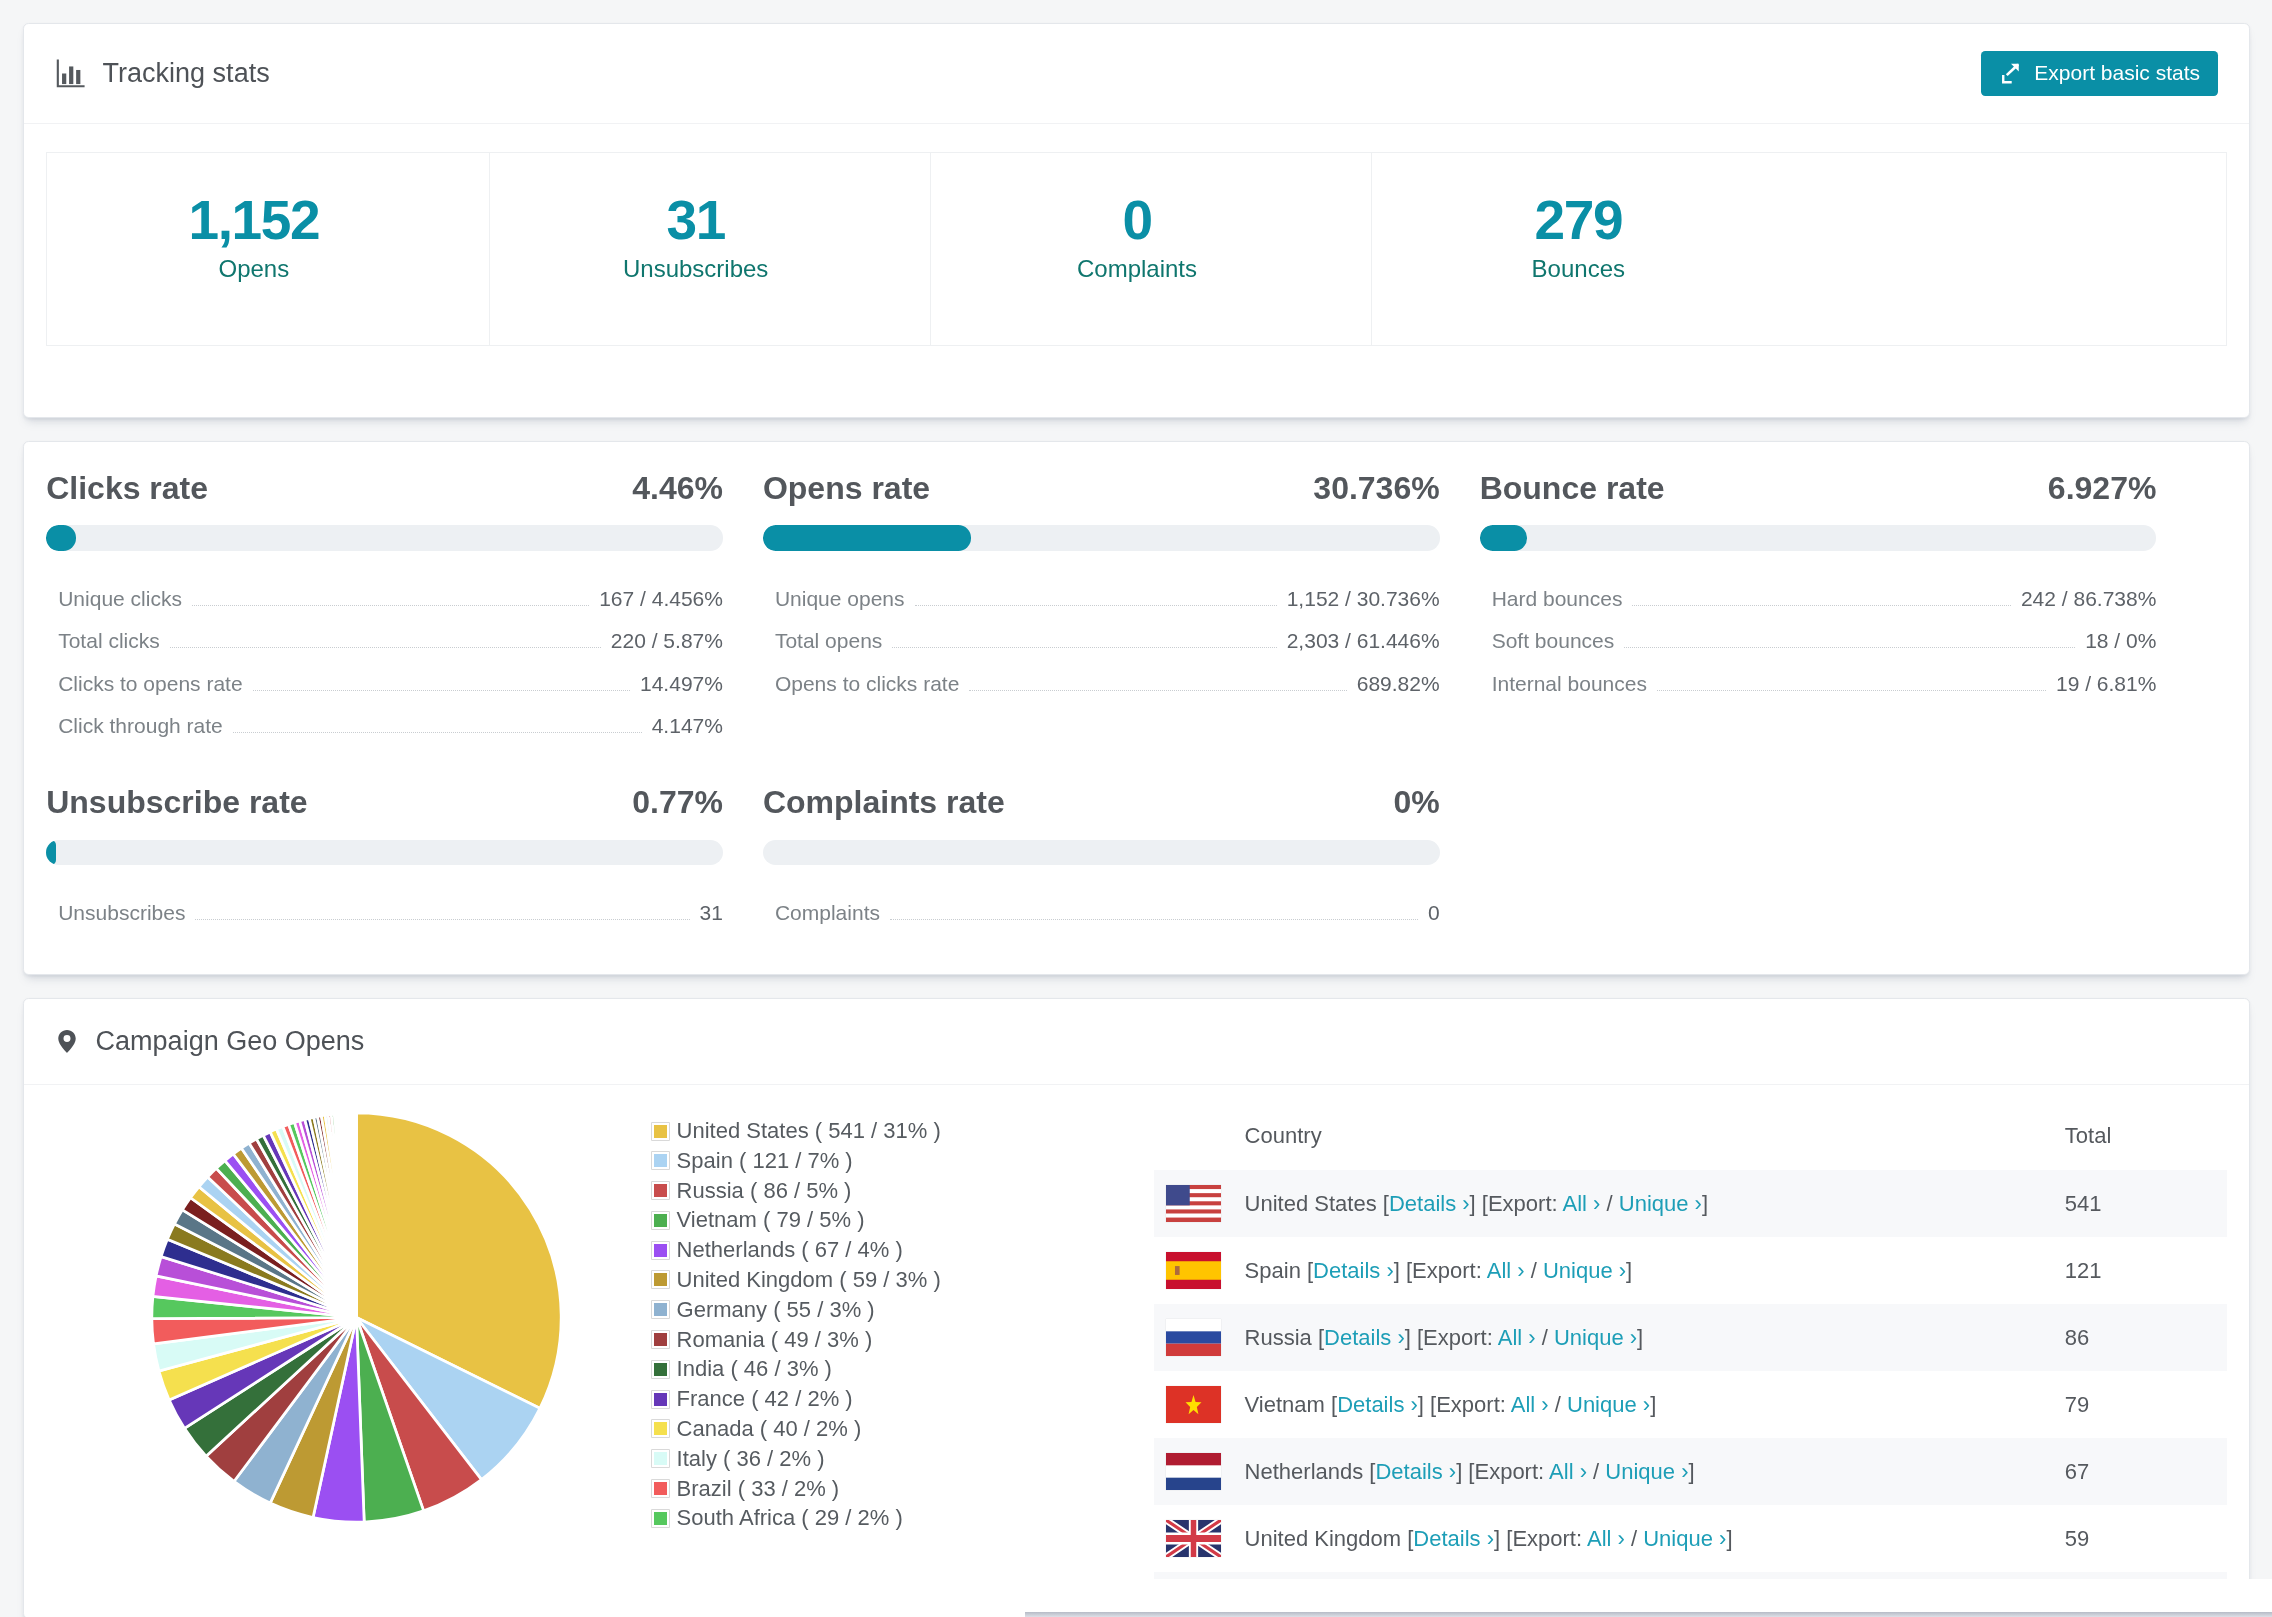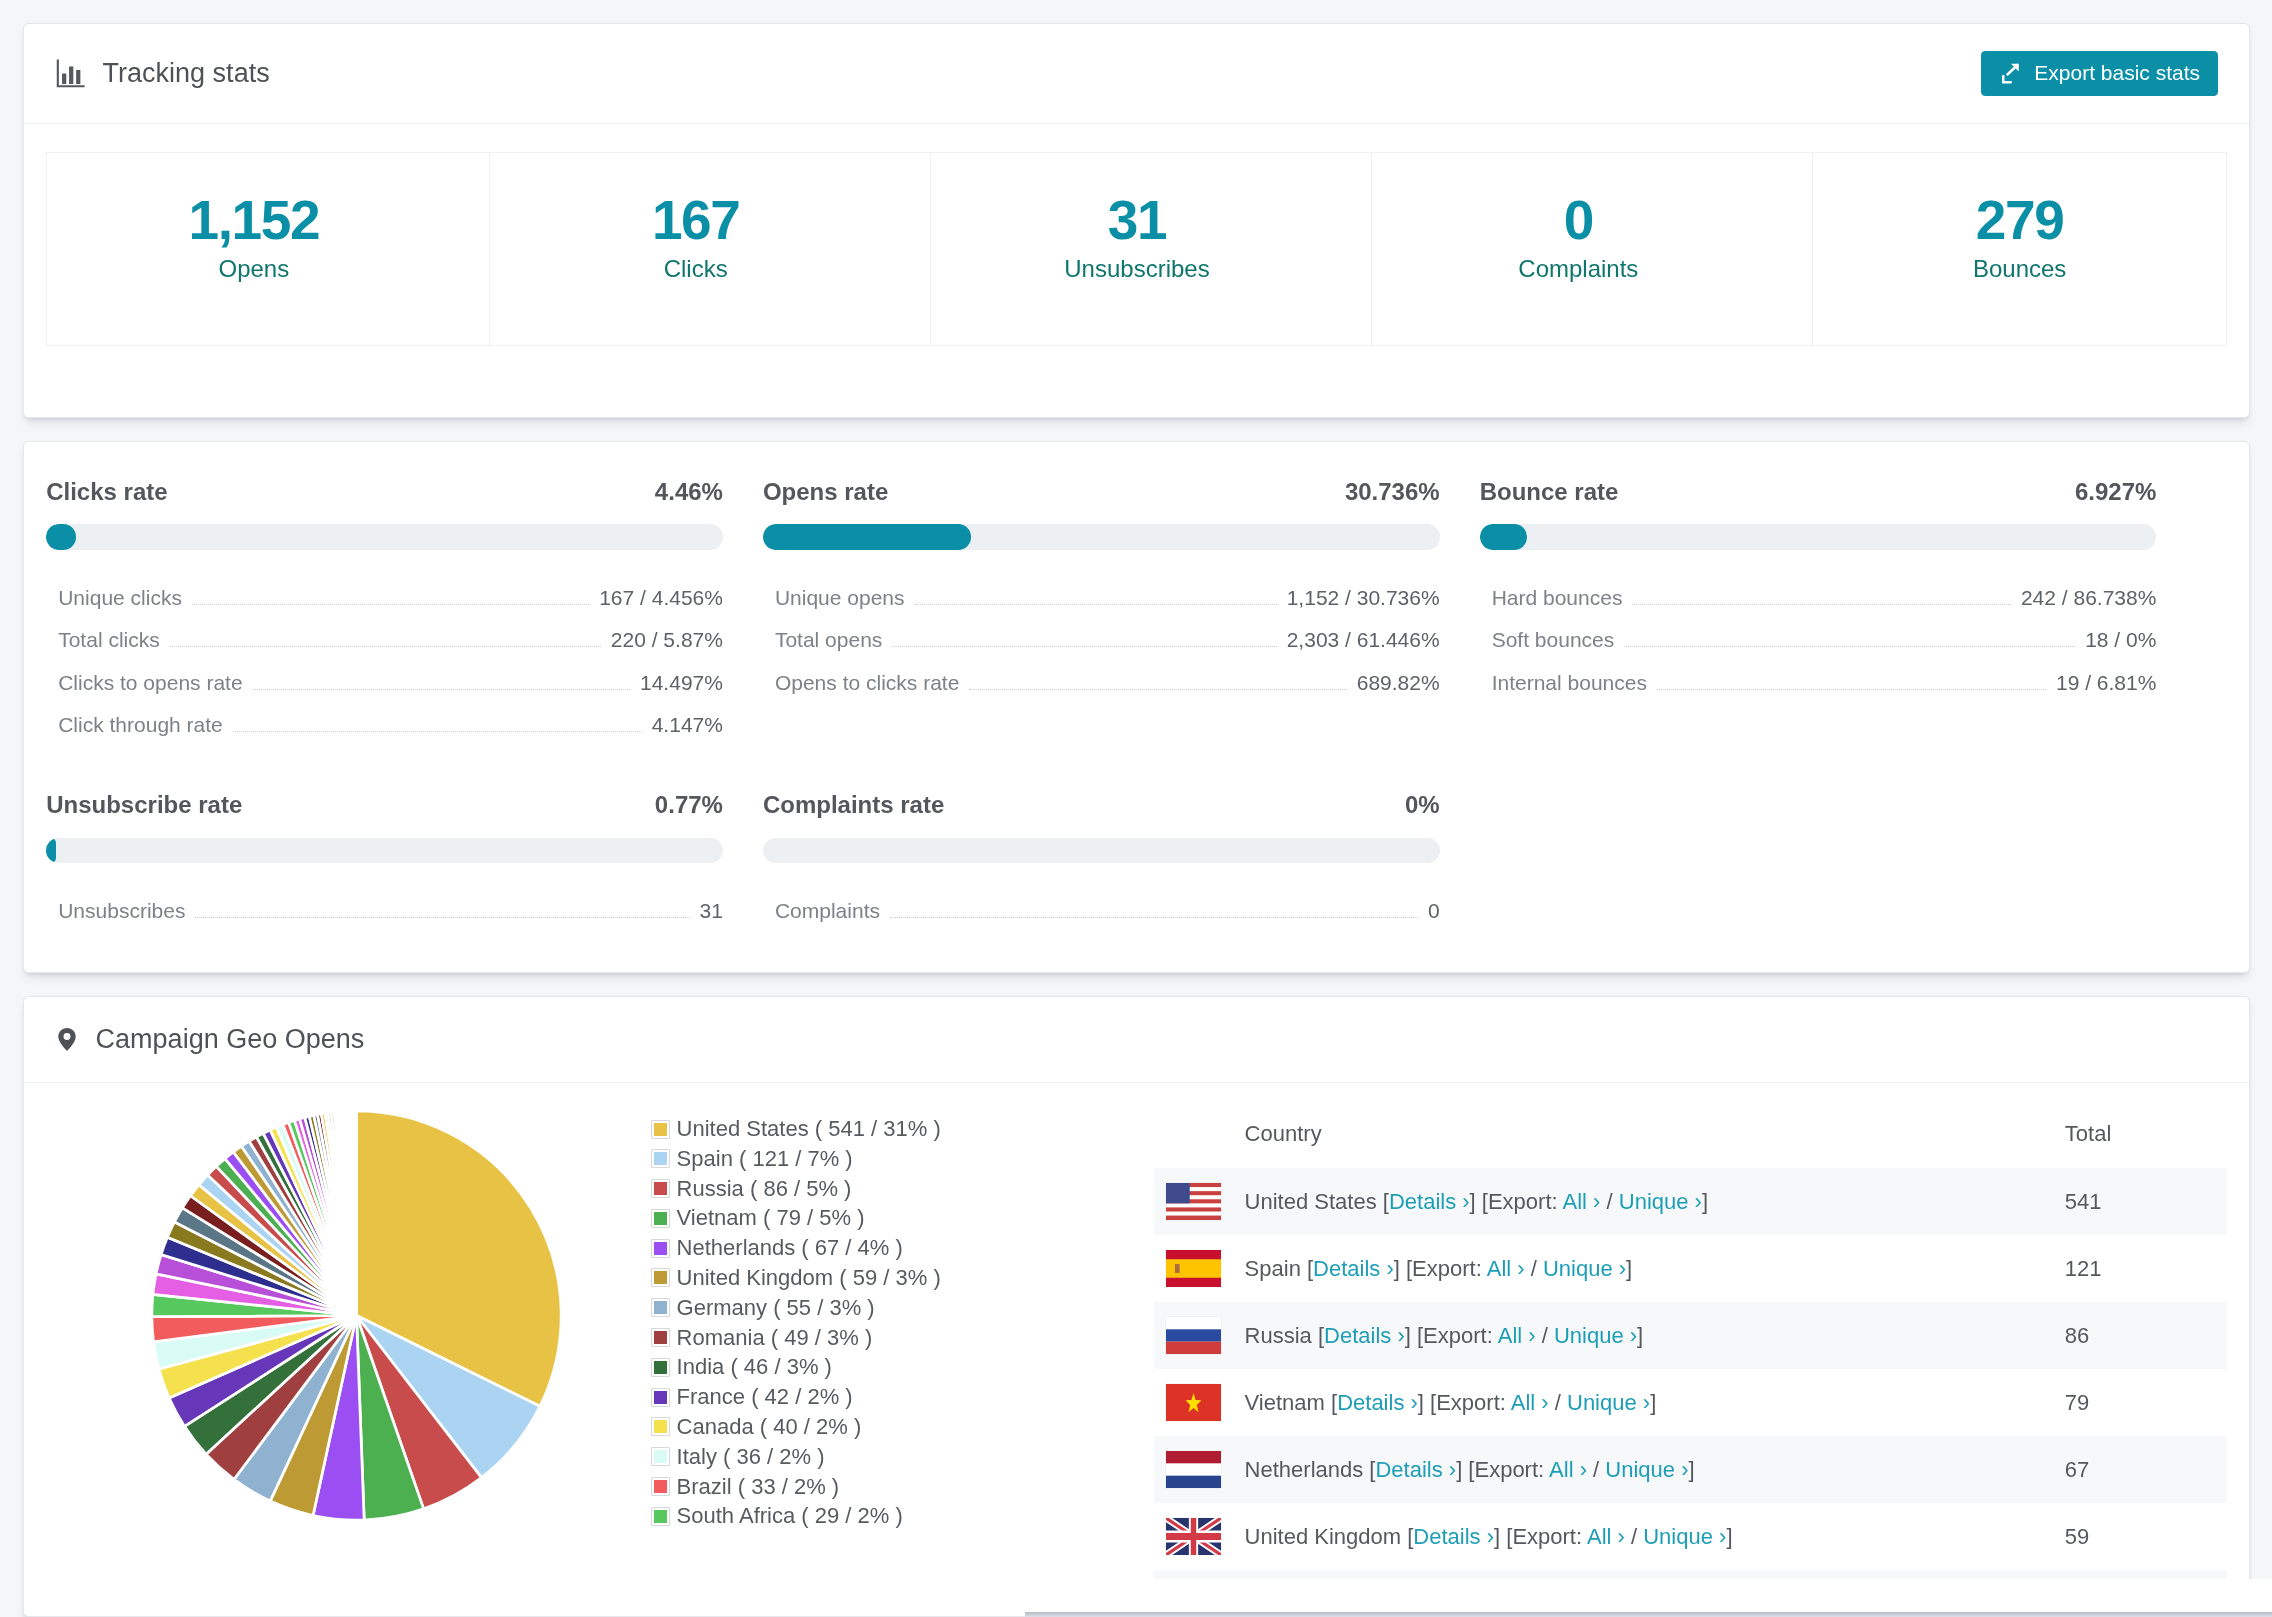--- a/index.html
+++ b/index.html
@@ -23,21 +23,21 @@
     border:0.7px solid #eef0f2; background:#fff;gap:28px; }
   .stat-cell { text-align:center; padding:38px 0 62px; border-left:0.7px solid #eef0f2; }
   .stat-cell:first-child { border-left:none; }
   .stat-num { font-size:55px; font-weight:bold; color:#0a8fa6; letter-spacing:-1.4px; line-height:59px; }
   .stat-lbl { font-size:24px; color:#0f766e; margin-top:5.6px; }
 
   
   #rates-grid { padding:28px 93px 40px 22.6px; display:grid;
     grid-template-columns:repeat(3,1fr); column-gap:40px; row-gap:37px; }
   .rate-head { display:flex; justify-content:space-between; align-items:baseline; margin-bottom:18.4px; }
-  .rate-head .t, .rate-head .v { font-size:24px; font-weight:bold; color:#53575c;margin-top:8px; }
+  .rate-head .t, .rate-head .v { font-size:32px; font-weight:bold; color:#53575c; }
   .bar { height:25.4px; background:#edf0f3; border-radius:12.7px; overflow:hidden; }
   .fill { height:100%; background:#0a8fa6; border-radius:12.7px; }
   .rate-rows { margin-top:27px; }
   .rate-row { display:flex; align-items:flex-end; padding:9.2px 0; font-size:21px; }
   .rate-row .lab { color:#7c8287; white-space:nowrap;margin-left:12px; }
   .rate-row .leader { flex:1; border-bottom:1.4px dotted #c9cdd1; margin:0 10px 5px; }
   .rate-row .val { color:#5d6268; white-space:nowrap; }
 
   
   #card-geo { height:621px; overflow:hidden; }
@@ -85,24 +85,20 @@
         <path d="M11 20 L27 5" stroke="#fff" stroke-width="3.8" fill="none"></path>
         <path d="M17 4 H28 V15 Z" fill="#fff"></path>
       </svg>
       <span>Export basic stats</span>
     </button>
   </div>
   <div class="stats-row" id="stats-row">
       <div class="stat-cell">
         <div class="stat-num">1,152</div>
         <div class="stat-lbl">Opens</div>
-      </div>
-      <div class="stat-cell">
-        <div class="stat-num">167</div>
-        <div class="stat-lbl">Clicks</div>
       </div>
       <div class="stat-cell">
         <div class="stat-num">31</div>
         <div class="stat-lbl">Unsubscribes</div>
       </div>
       <div class="stat-cell">
         <div class="stat-num">0</div>
         <div class="stat-lbl">Complaints</div>
       </div>
       <div class="stat-cell">

